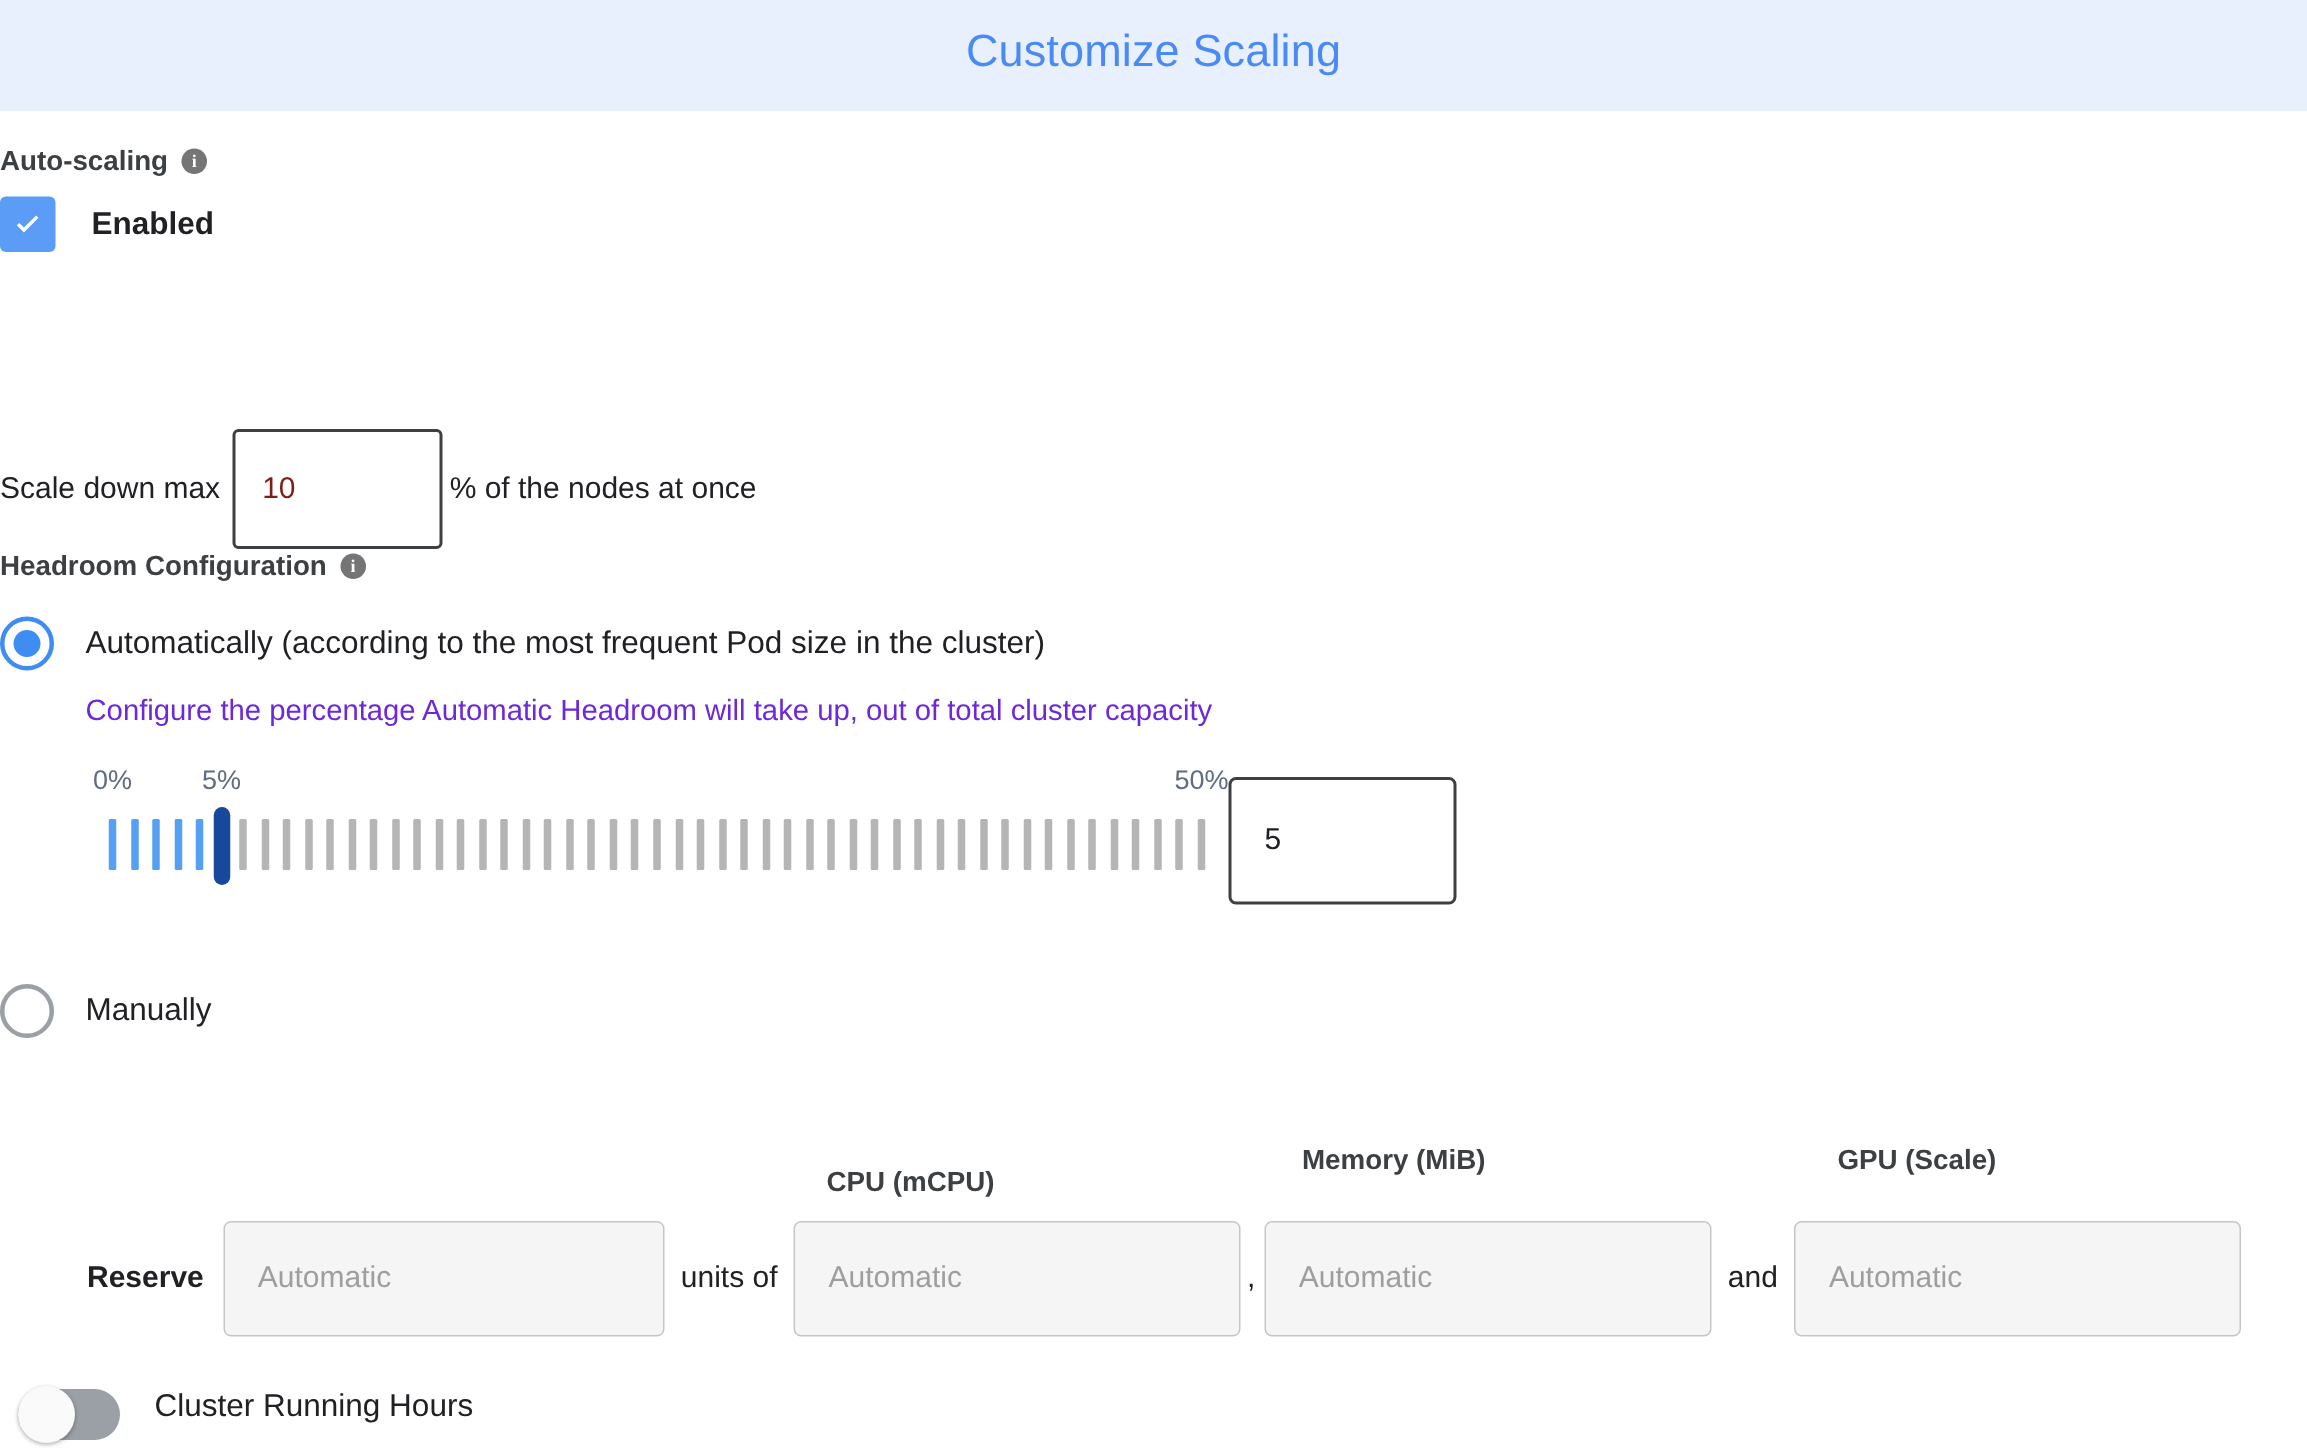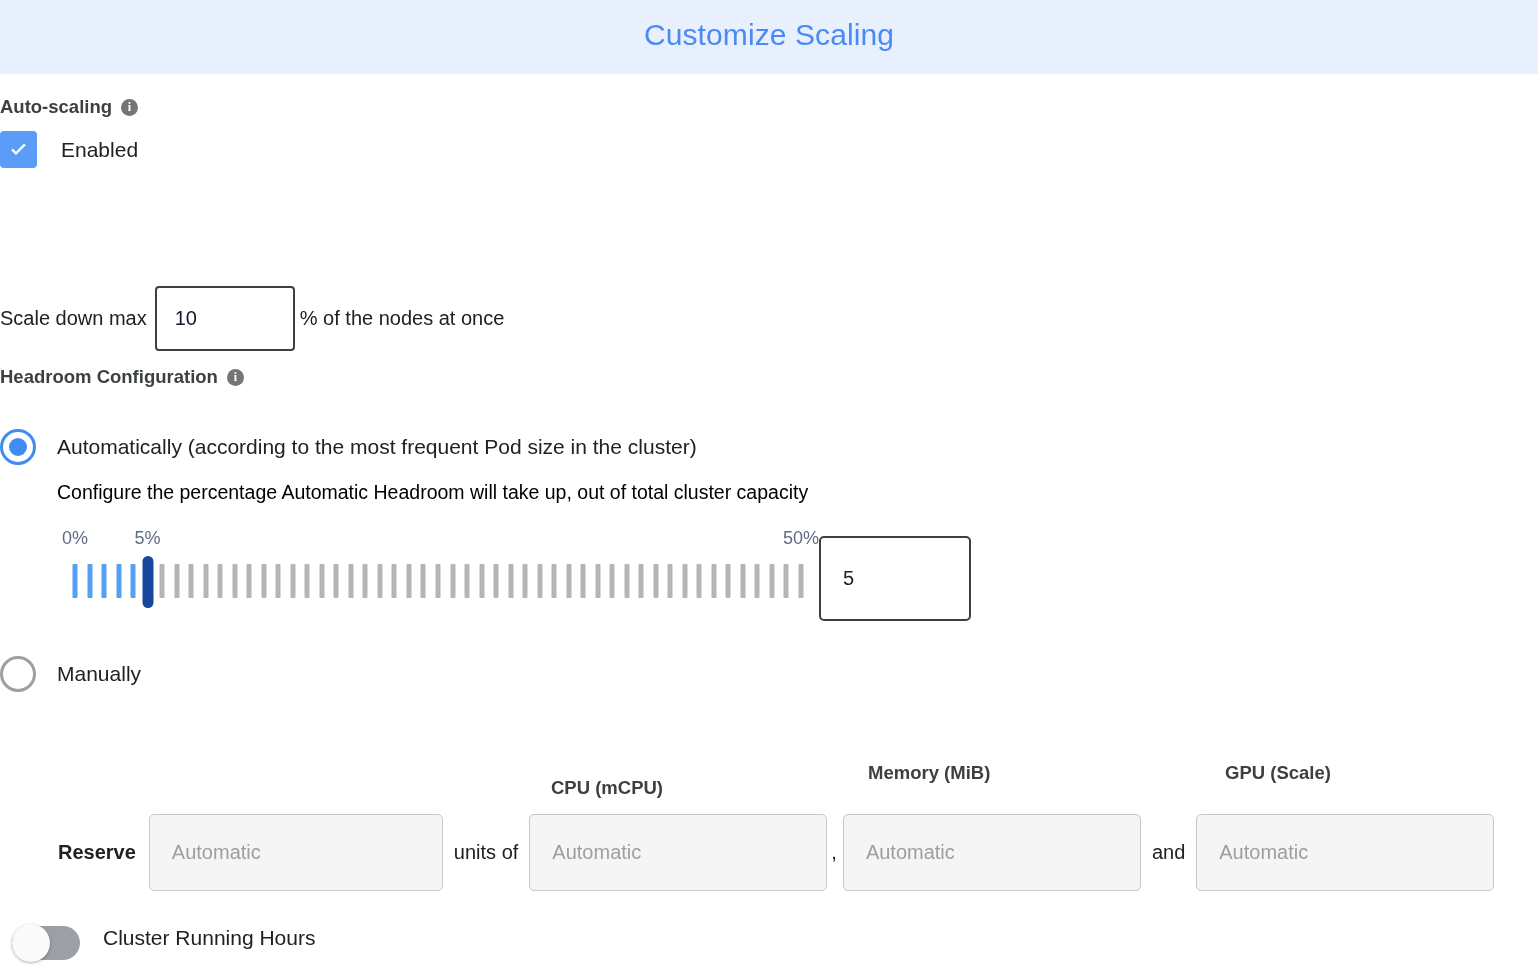--- a/index.html
+++ b/index.html
@@ -99,27 +99,27 @@
     display: flex;
     align-items: center;
     font-size: 20px;
     color: #202124;
   }
   .scale-row .lbl-left { margin-right: 8px; }
   .scale-row .lbl-right { margin-left: 5px; }
 
   .text-box {
     width: 140px;
-    height: 65px;
+    height: 80px;
     border: 2px solid #3c4043;
     border-radius: 4px;
     background: #ffffff;
     font-family: "Liberation Sans", sans-serif;
     font-size: 20px;
-    color: #0f172a;
+    color: #7f1d1d;
     padding: 0 18px;
     outline: none;
   }
 
   
   .radio-row {
     display: flex;
     align-items: center;
     gap: 21px;
   }
@@ -143,21 +143,21 @@
     border-radius: 50%;
     background: #3f8cf3;
     display: block;
   }
   .radio-label {
     font-size: 21px;
     color: #202124;
   }
   .radio-sub {
     font-size: 19.5px;
-    color: #000000;
+    color: #6d28d9;
     margin-left: 57px;
     margin-top: 16px;
   }
 
   
   .slider-block {
     position: relative;
     margin-left: 66px;
     margin-top: 24px;
     display: flex;
@@ -312,21 +312,21 @@
 
 <div class="dialog-body">
 
   <div class="section-heading pos" style="left:0; top:22px;">
     <span>Auto-scaling</span>
     <span class="info-icon">
         <span>i</span>
       </span>
   </div>
 
-  <div class="checkbox-row pos" style="left:0; top:57px;">
+  <div class="checkbox-row pos" style="left:0; top:57px;font-weight:bold;">
     <span class="checkbox">
       <svg width="26" height="26" viewBox="0 0 24 24" aria-hidden="true">
         <path d="M9.2 16.6 4.8 12.2l1.5-1.5 2.9 2.9 7.5-7.5 1.5 1.5z" fill="#ffffff"></path>
       </svg>
     </span>
     <span class="checkbox-label">Enabled</span>
   </div>
 
   <div class="scale-row pos" style="left:0; top:212px;">
     <span class="lbl-left">Scale down max</span>
@@ -334,21 +334,21 @@
     <span class="lbl-right">% of the nodes at once</span>
   </div>
 
   <div class="section-heading pos" style="left:0; top:292px;">
     <span>Headroom Configuration</span>
     <span class="info-icon">
         <span>i</span>
       </span>
   </div>
 
-  <div class="pos" style="left:0; top:337px;margin-top:18px;">
+  <div class="pos" style="left:0; top:337px;">
     <div class="radio-row">
       <span class="radio checked"></span>
       <span class="radio-label">Automatically (according to the most frequent Pod size in the cluster)</span>
     </div>
     <div class="radio-sub">Configure the percentage Automatic Headroom will take up, out of total cluster capacity</div>
 
     <div class="slider-block">
       <div class="slider-area">
         <div class="tick-labels" id="slider-tick-labels">
             <span class="tick-label" style="left: 9px;">0%</span>

